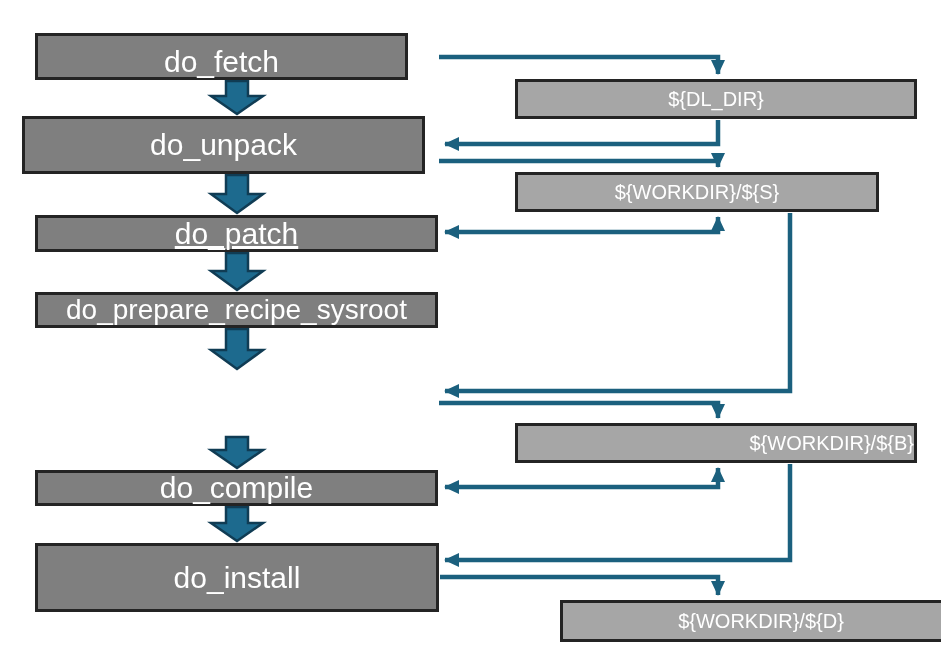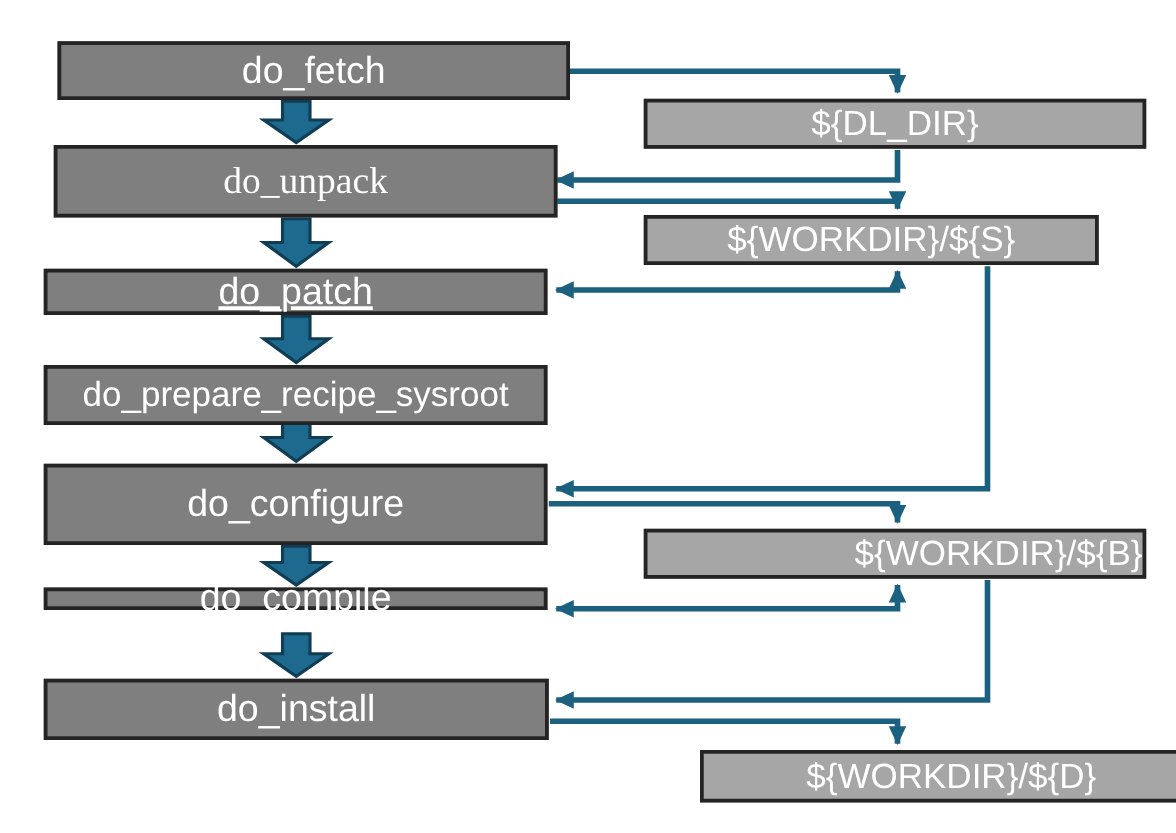--- a/index.html
+++ b/index.html
@@ -46,21 +46,21 @@
     border: 3px solid var(--box-border);
     display: flex;
     align-items: center;
     justify-content: center;
     color: var(--label-text);
     white-space: nowrap;
     line-height: 1;
   }
   .task { background: var(--task-fill); font-size: 30px; }
   .task.small { font-size: 28px; }
-  .dir  { background: var(--dir-fill);  font-size: 28px; }
+  .dir  { background: var(--dir-fill);  font-size: 20px; }
 </style>
 </head>
 <body>
 
 <div class="canvas">
 
   <svg class="connector-layer" viewBox="0 0 941 666" xmlns="http://www.w3.org/2000/svg">
     <defs>
       <marker id="arrowhead" markerUnits="userSpaceOnUse" markerWidth="18" markerHeight="18" viewBox="0 0 18 18" refX="15" refY="9" orient="auto">
         <path d="M1,2 L16,9 L1,16 Z" fill="#1b607e"></path>
@@ -81,39 +81,36 @@
     <path class="conn" d="M 440 577 H 718 V 595" marker-end="url(#arrowhead)"></path>
 
     <polygon class="flow-arrow" points="226,81 248,81 248,96 263,96 237,114 211,96 226,96"></polygon>
     <polygon class="flow-arrow" points="226,175 248,175 248,194 263,194 237,213 211,194 226,194"></polygon>
     <polygon class="flow-arrow" points="226,253 248,253 248,271 263,271 237,290 211,271 226,271"></polygon>
     <polygon class="flow-arrow" points="226,329 248,329 248,350 263,350 237,369 211,350 226,350"></polygon>
     <polygon class="flow-arrow" points="226,437 248,437 248,450 263,450 237,468 211,450 226,450"></polygon>
     <polygon class="flow-arrow" points="226,507 248,507 248,523 263,523 237,541 211,523 226,523"></polygon>
   </svg>
 
-  <div class="box task" style="left:46px; top:33px; width:410px; height:47px;">
+  <div class="box task" style="left:35px; top:33px; width:373px; height:47px;align-items:flex-end;">
     <span>do_fetch</span>
   </div>
-  <div class="box task" style="left:43px; top:116px; width:403px; height:58px;font-family:Liberation Serif, serif;">
+  <div class="box task" style="left:22px; top:116px; width:403px; height:58px;">
     <span>do_unpack</span>
   </div>
   <div class="box task" style="left:35px; top:215px; width:403px; height:37px;text-decoration:underline;">
     <span>do_patch</span>
   </div>
-  <div class="box task small" style="left:35px; top:292px; width:403px; height:48px;">
+  <div class="box task small" style="left:35px; top:292px; width:403px; height:36px;">
     <span>do_prepare_recipe_sysroot</span>
   </div>
-  <div class="box task" style="left:35px; top:371px; width:403px; height:65px;">
-    <span>do_configure</span>
-  </div>
-  <div class="box task" style="left:35px; top:470px; width:403px; height:18px;text-decoration:underline;">
+  <div class="box task" style="left:35px; top:470px; width:403px; height:36px;">
     <span>do_compile</span>
   </div>
-  <div class="box task" style="left:35px; top:543px; width:404px; height:49px;">
+  <div class="box task" style="left:35px; top:543px; width:404px; height:69px;">
     <span>do_install</span>
   </div>
 
   <div class="box dir" style="left:515px; top:79px; width:402px; height:40px;">
     <span>${DL_DIR}</span>
   </div>
   <div class="box dir" style="left:515px; top:172px; width:364px; height:40px;justify-content:center;">
     <span>${WORKDIR}/${S}</span>
   </div>
   <div class="box dir" style="left:515px; top:423px; width:402px; height:40px;justify-content:flex-end;">

